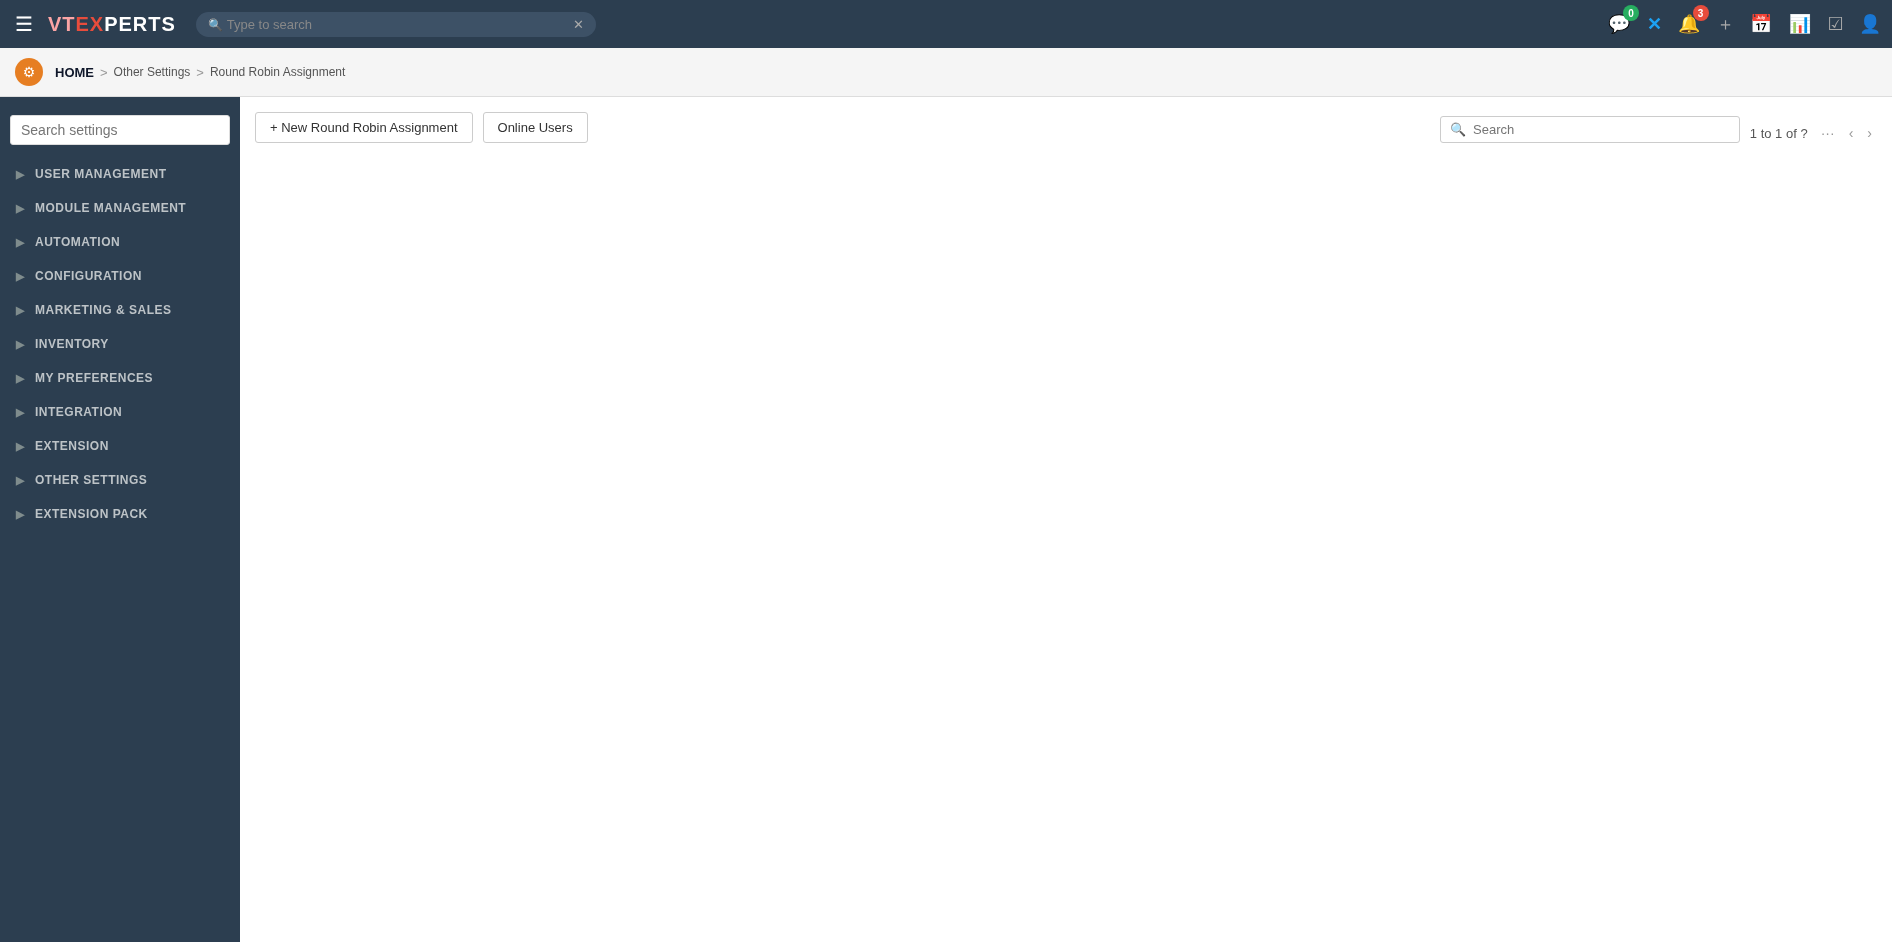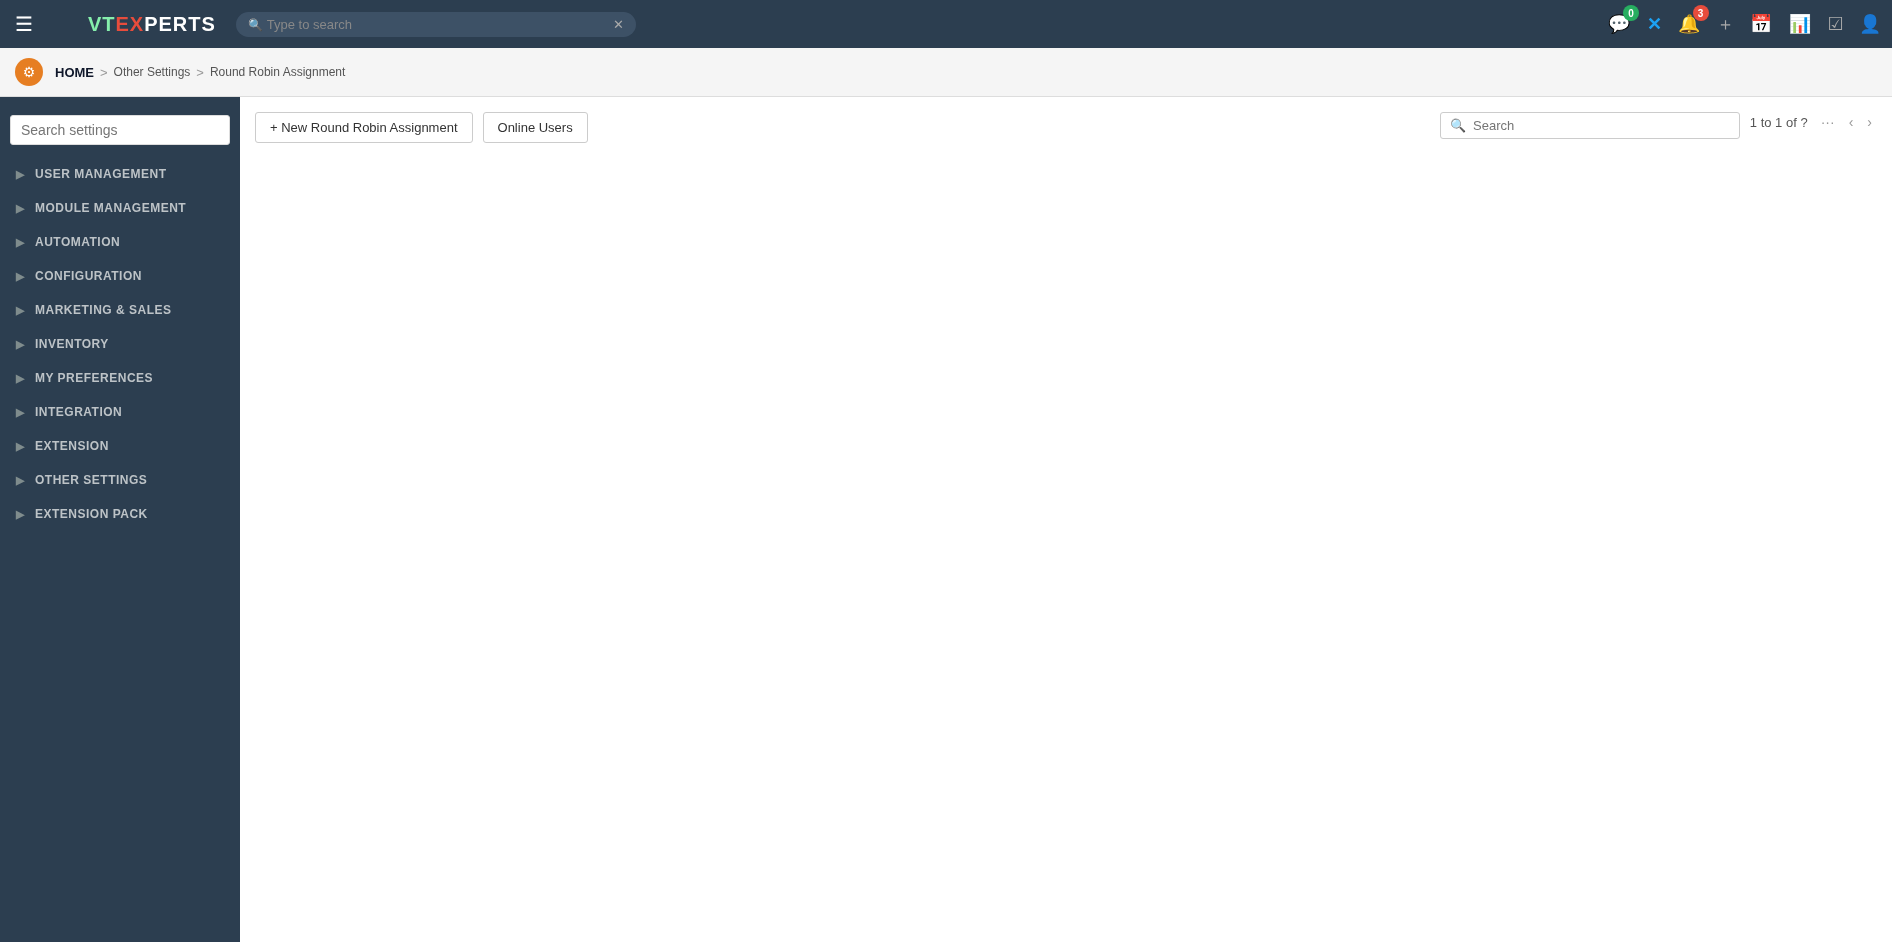--- a/index.html
+++ b/index.html
@@ -22,21 +22,21 @@
     }
     .navbar-logo {
       display: flex;
       align-items: center;
       color: white;
       font-size: 20px;
       font-weight: bold;
       letter-spacing: 1px;
       margin-right: 10px;
     }
-    .navbar-logo .vt { color: #86efac; margin-left: 40px; }
+    .navbar-logo .vt { color: #fca5a5; }
     .navbar-logo .ex { color: #e74c3c; }
     .navbar-search {
       flex: 1;
       max-width: 400px;
       display: flex;
       align-items: center;
       background: #3d5166;
       border-radius: 20px;
       padding: 5px 12px;
       gap: 4px;
@@ -155,21 +155,21 @@
     .content {
       flex: 1;
       background: white;
       overflow-y: auto;
       padding: 15px;
     }
 
     
     .content-toolbar {
       display: flex;
-      align-items: flex-start;
+      align-items: flex-end;
       gap: 10px;
       margin-bottom: 15px;
     }
     .btn-primary {
       background: white;
       border: 1px solid #ccc;
       padding: 7px 14px;
       border-radius: 3px;
       font-size: 13px;
       cursor: pointer;

